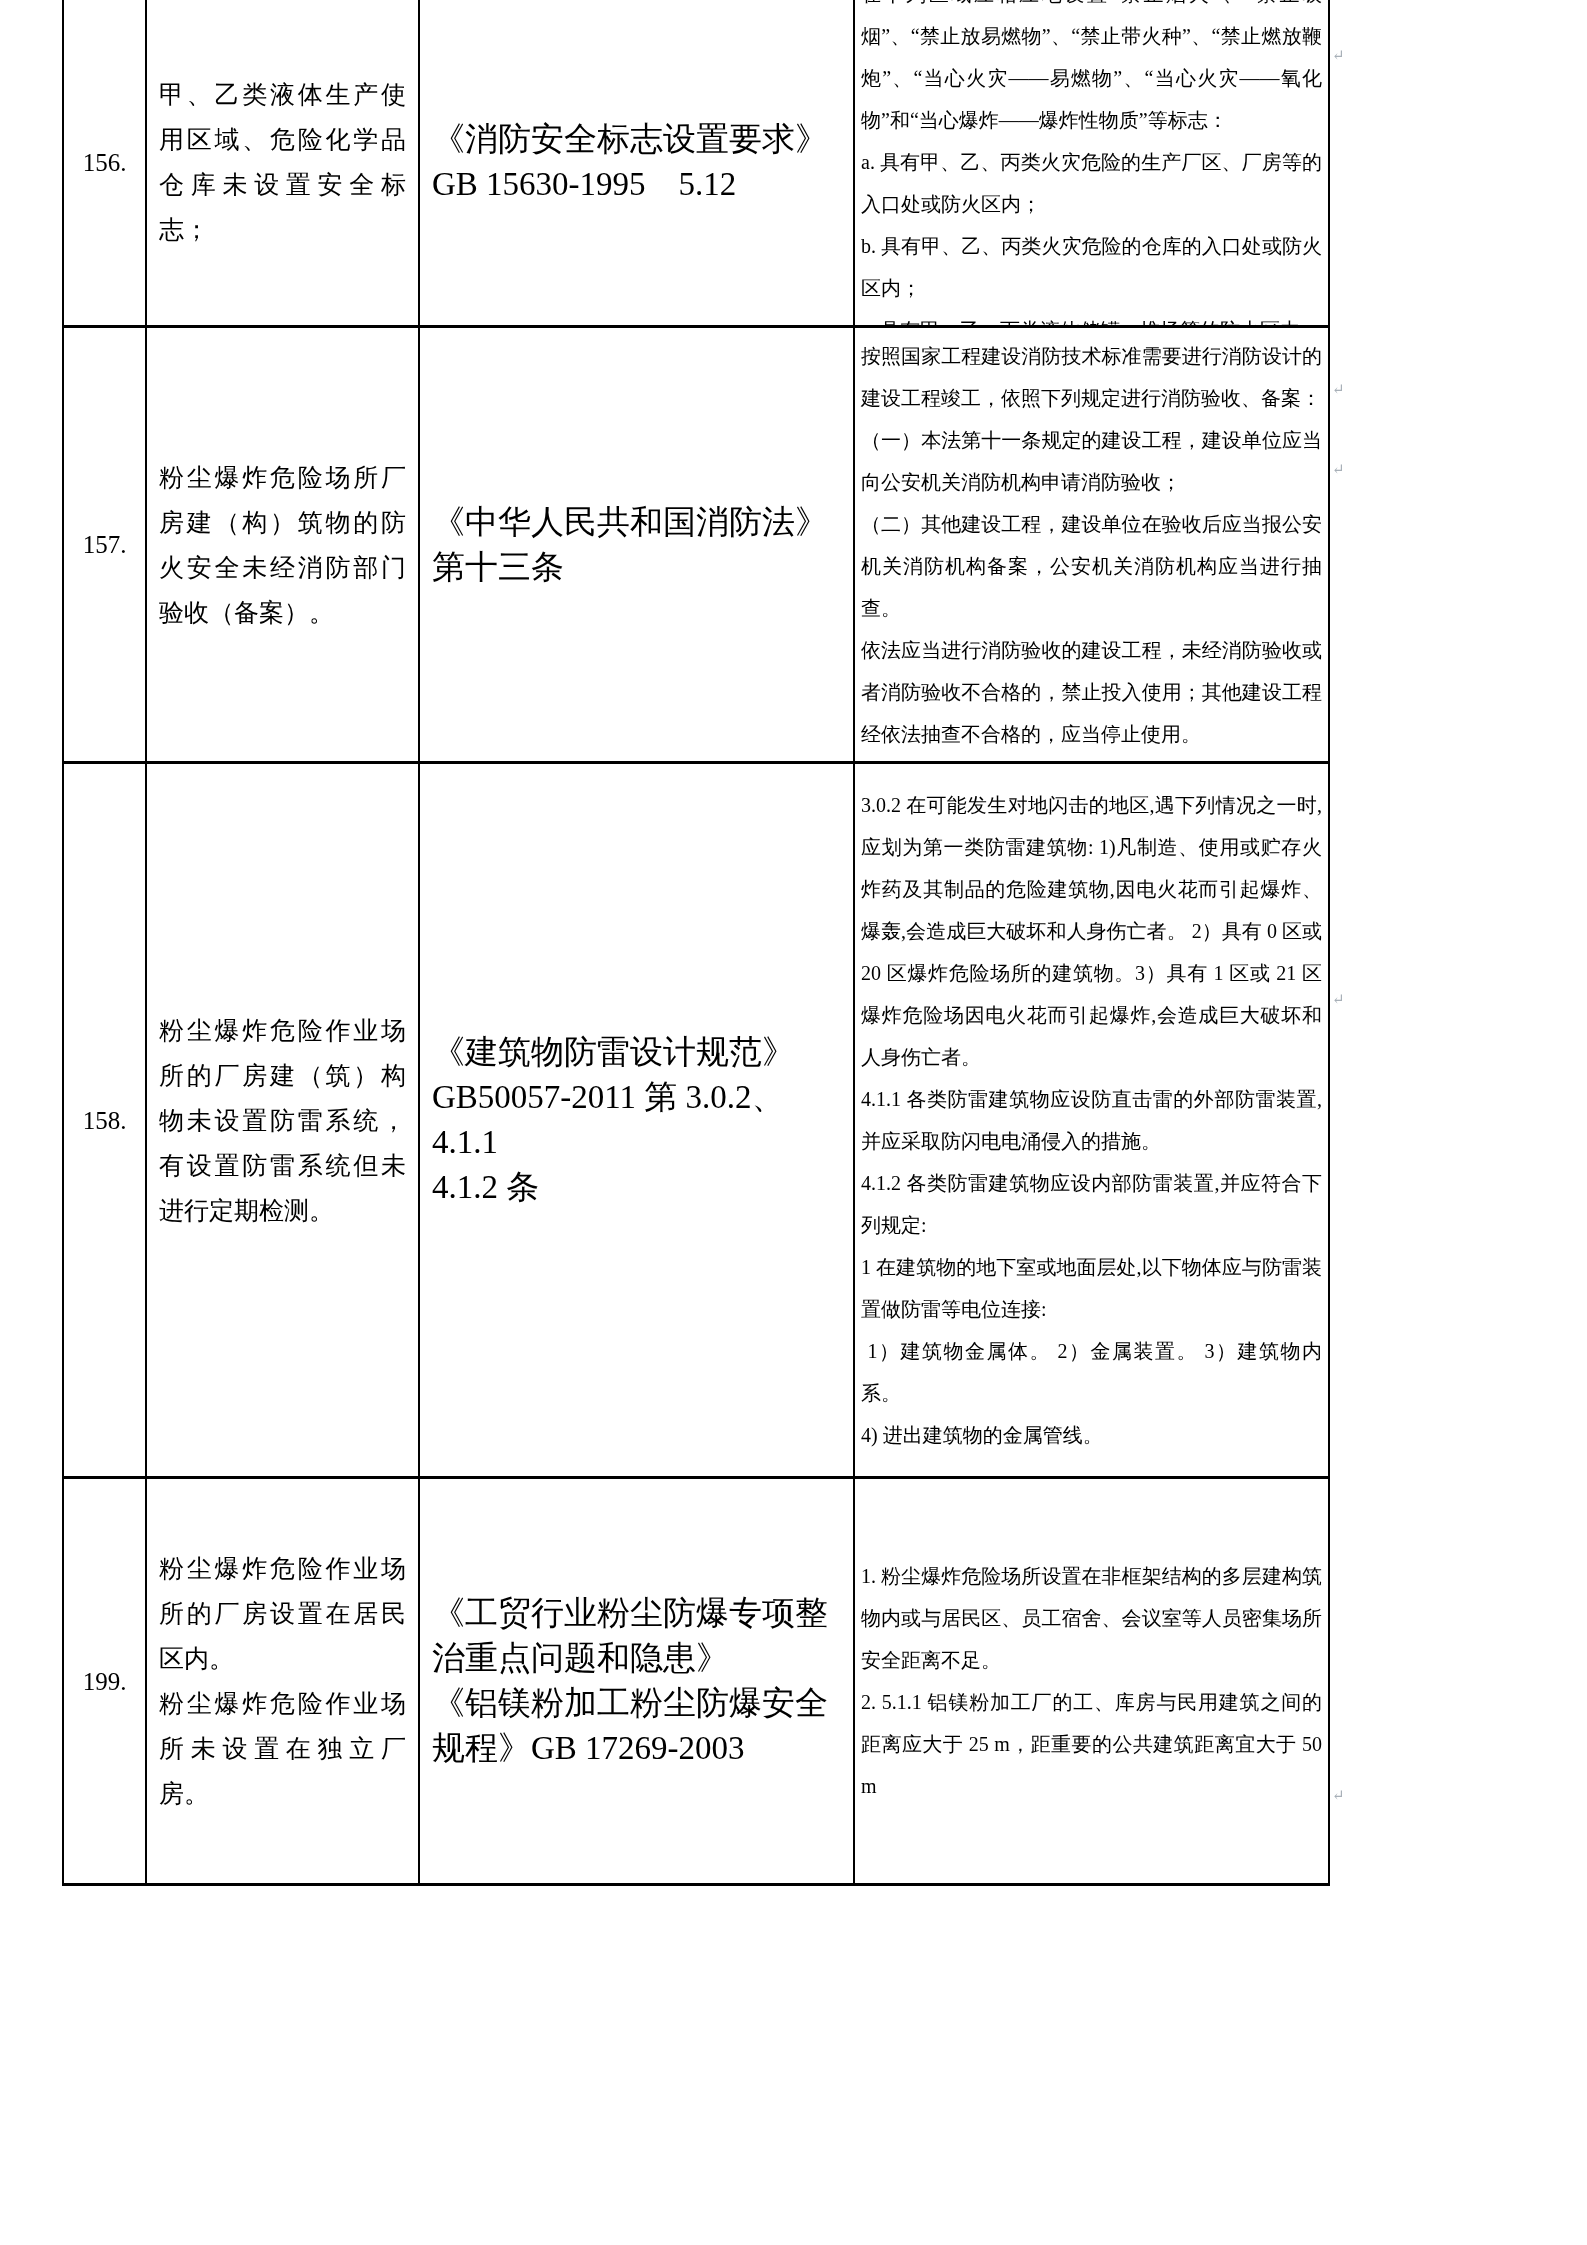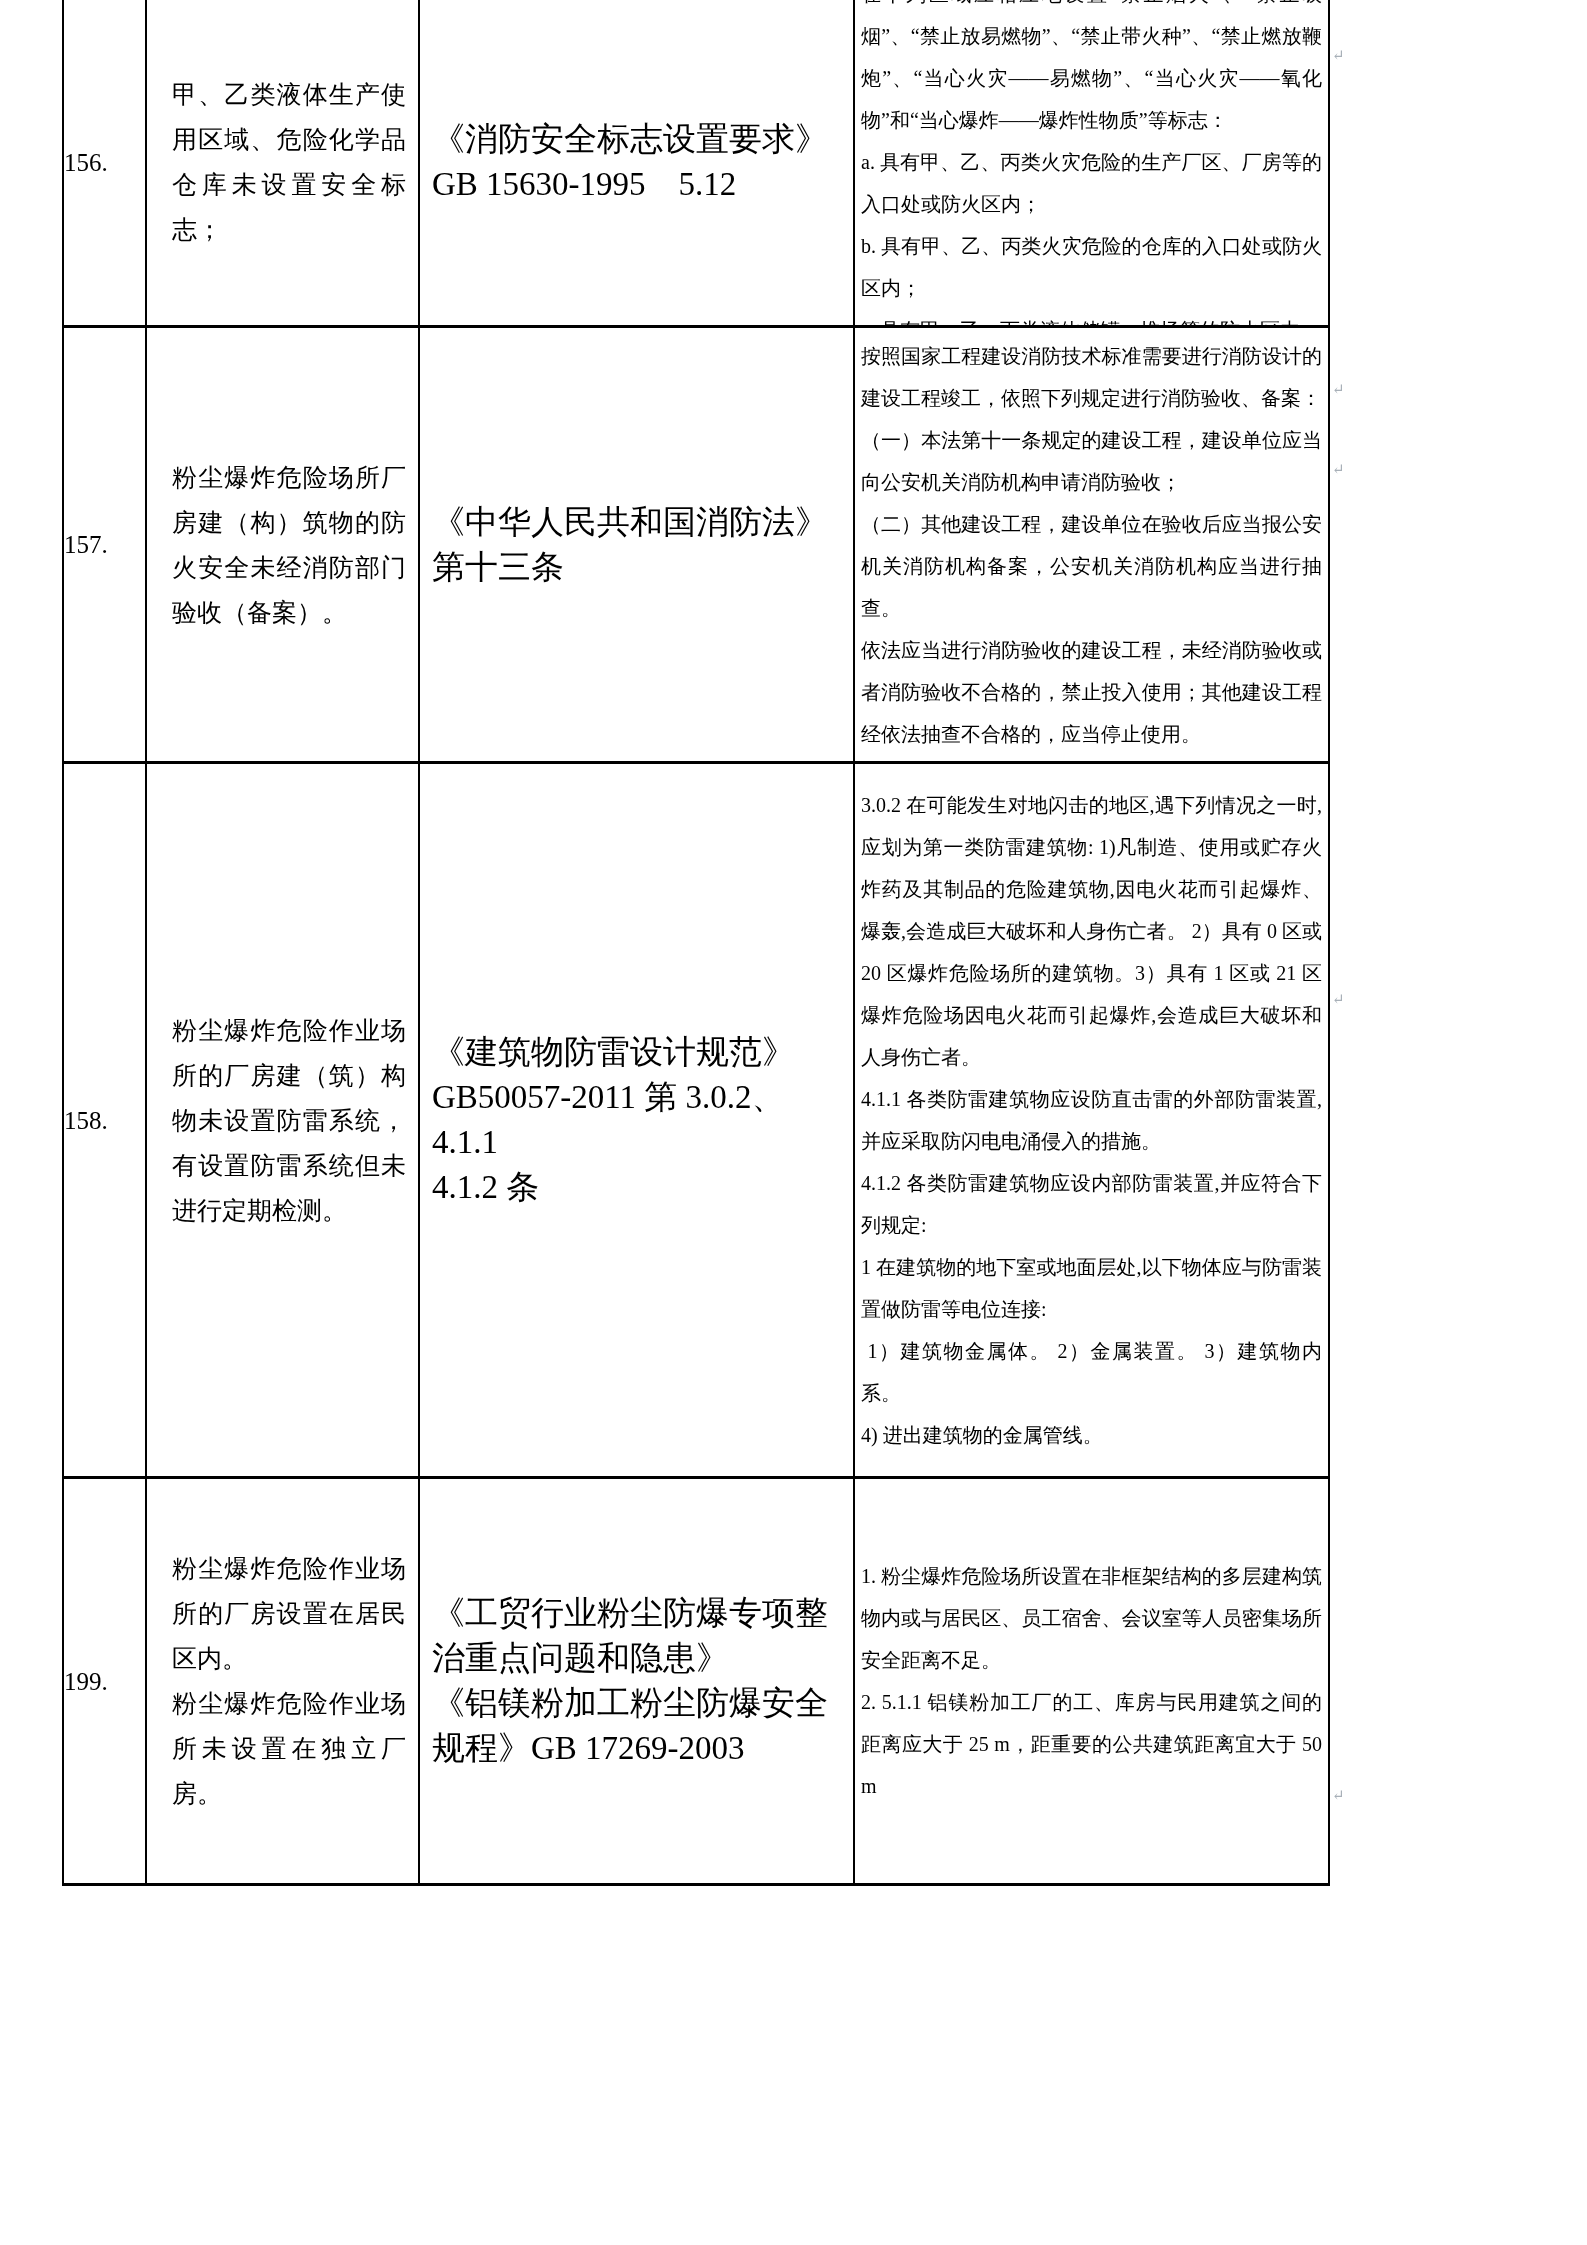--- a/index.html
+++ b/index.html
@@ -45,32 +45,31 @@
   }
   
   .r156 .cw { height: 326px; }
   .rhead .cw { height: 74px; }
   .r157 .cw { height: 433px; }
   .r158 .cw { height: 712px; }
   .r159 .cw { height: 404px; }
 
   
   td.c-no .txt {
-    text-align: left;
+    text-align: center;
     font-size: 25px;
     line-height: 45px;
     white-space: nowrap;
   }
   td.c-problem .txt {
     font-size: 25px;
     line-height: 45px;
     text-align: justify;
     padding: 0 12px;
     width: calc(100% - 20px);
-    margin-left: 13px;
   }
   td.c-basis .txt {
     font-size: 33px;
     line-height: 45px;
     text-align: left;
     padding: 0 12px;
     width: calc(100% - 24px);
   }
   td.c-detail .txt {
     font-size: 20px;

